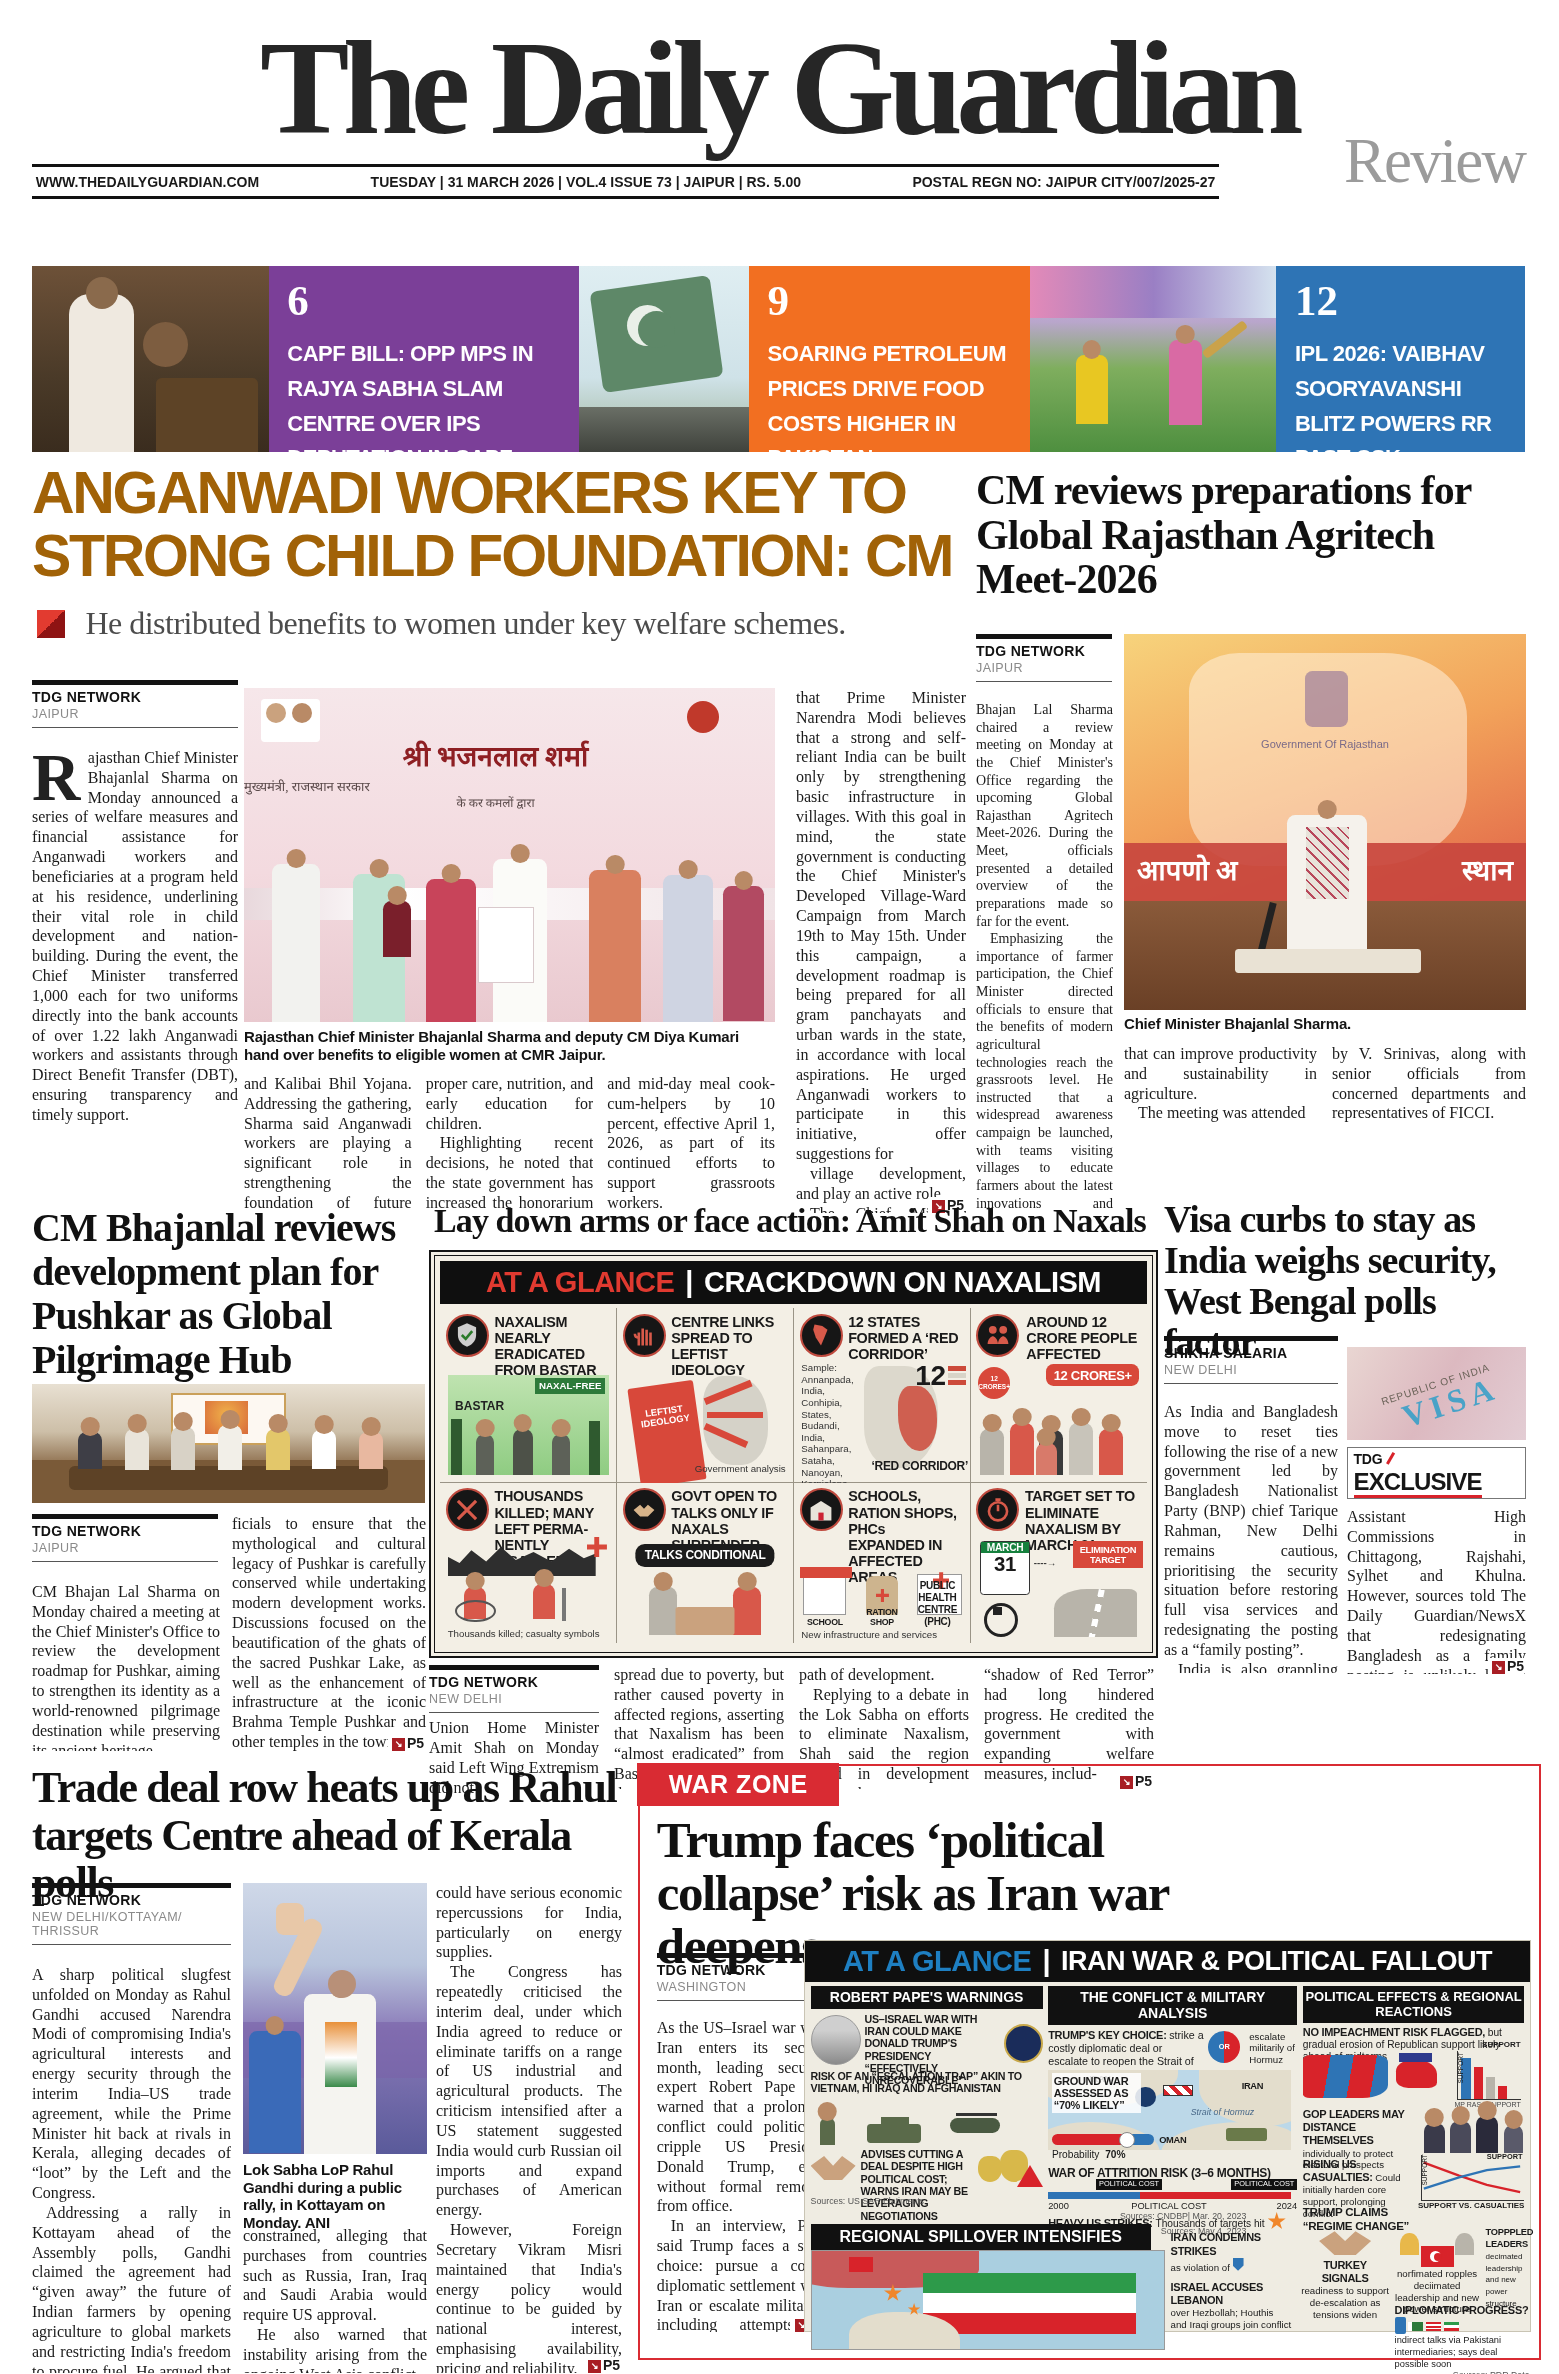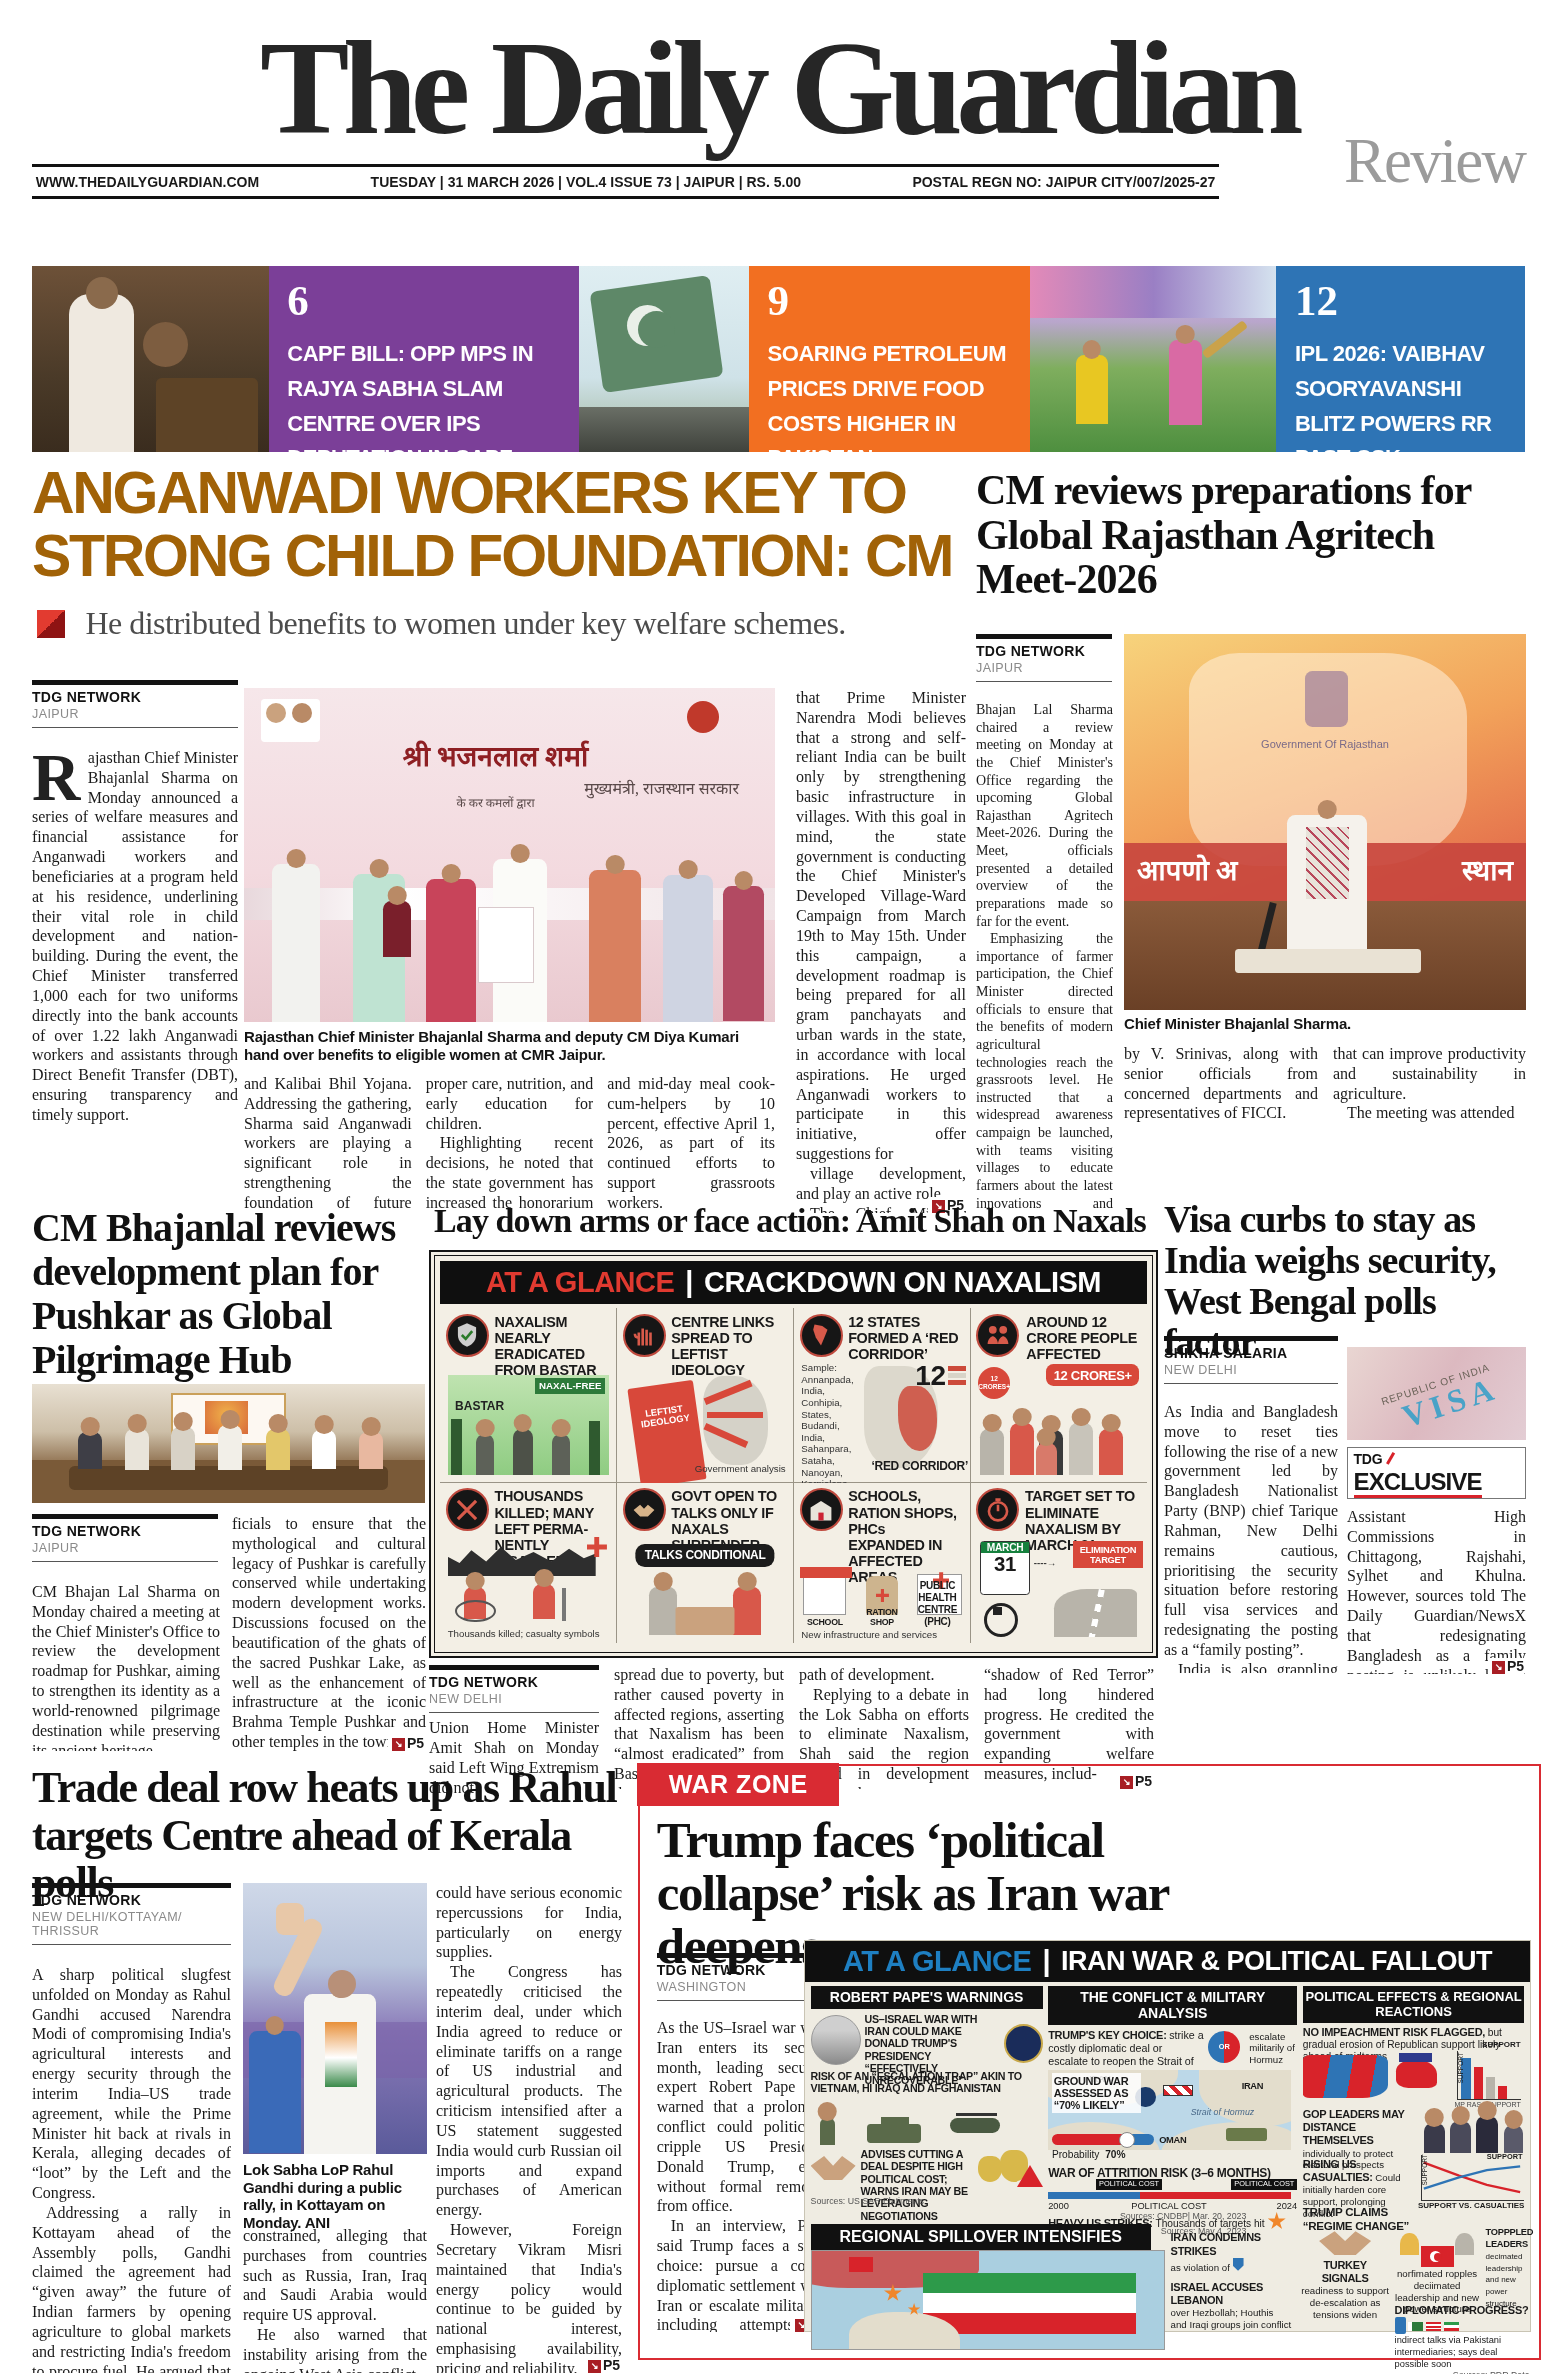--- a/index.html
+++ b/index.html
@@ -105,21 +105,21 @@
 <div class="abs jst" style="left:32px;top:748px;width:206px;height:466px;overflow:hidden">
   <p><span class="dc">R</span><span>ajasthan Chief Minister Bhajanlal Sharma on Monday announced a series of welfare measures and financial assistance for Anganwadi workers and beneficiaries at a program held at his residence, underlining their vital role in child development and nation-building. During the event, the Chief Minister transferred 1,000 each for two uniforms directly into the bank accounts of over 1.22 lakh Anganwadi workers and assistants through Direct Benefit Transfer (DBT), ensuring transparency and timely support.</span></p>
 </div>
 
 <div class="ph" style="left:244px;top:688px;width:531px;height:334px;background:linear-gradient(180deg,#f6e7ea 0%,#f3dadf 55%,#e9c9cf)">
   <div style="position:absolute;left:16.7px;top:11px;width:59px;height:43px;background:#fff;border-radius:3.7px"></div>
   <div style="position:absolute;left:22px;top:15px;width:20.4px;height:20.4px;border-radius:50%;background:#caa27e"></div>
   <div style="position:absolute;left:48px;top:15px;width:20.4px;height:20.4px;border-radius:50%;background:#b98a66"></div>
   <div style="position:absolute;right:56px;top:13px;width:32px;height:32px;border-radius:50%;background:#c0392b"></div>
   <div style="position:absolute;left:0;right:28px;top:48px;text-align:center;color:#8e1f23;font-weight:bold;font-size:28px">श्री भजनलाल शर्मा</div>
-  <div style="position:absolute;left:0;right:36px;top:89px;text-align:right;color:#5a4a4a;font-size:16px">मुख्यमंत्री, राजस्थान सरकार</div>
+  <div style="position:absolute;left:0;right:20px;top:89px;text-align:left;color:#5a4a4a;font-size:13px">मुख्यमंत्री, राजस्थान सरकार</div>
   <div style="position:absolute;left:0;right:28px;top:106px;text-align:center;color:#5a4a4a;font-size:12px">के कर कमलों द्वारा</div>
   <div style="position:absolute;left:0;bottom:102px;width:531px;height:32px;background:linear-gradient(90deg,#e8d8dc,#fff 30%,#f0e3e6)"></div>
   <div class="pr" style="left:28px;top:176px;width:48px;height:158px;background:#f2f2ef"></div>
   <div class="pr" style="left:109px;top:186px;width:52px;height:148px;background:#bfe3d2"></div>
   <div class="pr" style="left:139px;top:213px;width:28px;height:56px;background:#7a1f2b"></div>
   <div class="pr" style="left:182px;top:191px;width:50px;height:143px;background:#c8445a"></div>
   <div class="pr" style="left:249px;top:171px;width:54px;height:163px;background:#fbfbf8"></div>
   <div style="position:absolute;left:234px;top:219px;width:54px;height:74px;background:#fff;border:1.9px solid #d9c9cc"></div>
   <div class="pr" style="left:345px;top:182px;width:52px;height:152px;background:#d9805f"></div>
   <div class="pr" style="left:419px;top:187px;width:50px;height:147px;background:#cfd4e2"></div>
@@ -165,26 +165,26 @@
   <span style="position:absolute;left:13px;bottom:122px;color:#fff;font-weight:bold;font-size:28px">आपणो अ</span>
   <span style="position:absolute;right:13px;bottom:122px;color:#fff;font-weight:bold;font-size:28px">स्थान</span>
   <div style="position:absolute;left:0;bottom:0;width:402px;height:109px;background:linear-gradient(180deg,#8a5a3a,#6a4026)"></div>
   <div class="pr" style="left:163px;bottom:56px;width:80px;height:139px;background:#f5f2ec"></div>
   <div style="position:absolute;left:182px;bottom:111px;width:43px;height:72px;background:repeating-linear-gradient(45deg,#e8e3da 0 5.6px,#b8475a 5.6px 7.4px)"></div>
   <div style="position:absolute;left:139px;bottom:52px;width:7.4px;height:56px;background:#222;transform:rotate(14deg)"></div>
   <div style="position:absolute;left:111px;bottom:37px;width:186px;height:24px;background:#e9e2d4;border-radius:3.7px"></div>
 </div>
 <div class="abs cap" style="left:1124px;top:1015px;width:402px">Chief Minister  Bhajanlal Sharma.</div>
 <div class="abs" style="left:1124px;top:1044px;width:402px;height:169px;display:flex;gap:15px">
-  <div class="jst" style="width:194px;overflow:hidden">
-      <p>by V. Srinivas, along with senior officials from concerned departments and representatives of FICCI.</p>
-    </div>
   <div class="jst" style="width:193px;overflow:hidden">
       <p>that can improve productivity and sustainability in agriculture.</p>
       <p>The meeting was attended</p>
+    </div>
+  <div class="jst" style="width:194px;overflow:hidden">
+      <p>by V. Srinivas, along with senior officials from concerned departments and representatives of FICCI.</p>
     </div>
 </div>
 
 <div class="abs hlserif" style="left:32px;top:1206px;width:393px;font-size:40px;line-height:1.1;letter-spacing:-0.9px">CM Bhajanlal reviews development plan for Pushkar as Global Pilgrimage Hub</div>
 <div class="ph" style="left:32px;top:1384px;width:393px;height:119px;background:linear-gradient(180deg,#e8e0d2 0%,#cdbfa8 40%,#8a6a48 70%,#6e5234)">
   <div style="position:absolute;left:139px;top:9.3px;width:111px;height:48px;background:#fdf8f2;border:2.8px solid #caa05a"></div>
   <div style="position:absolute;left:173px;top:16.7px;width:43px;height:33px;background:radial-gradient(circle at 50% 40%,#f0b24a,#d86a3a)"></div>
   <div style="position:absolute;left:0;bottom:0;width:393px;height:43px;background:#7a5a38"></div>
   <div style="position:absolute;left:37px;bottom:13px;width:319px;height:24px;background:#5d4226;border-radius:5.6px"></div>
   <div class="pr" style="left:46px;top:48px;width:24px;height:37px;background:#3e3e46"></div>

